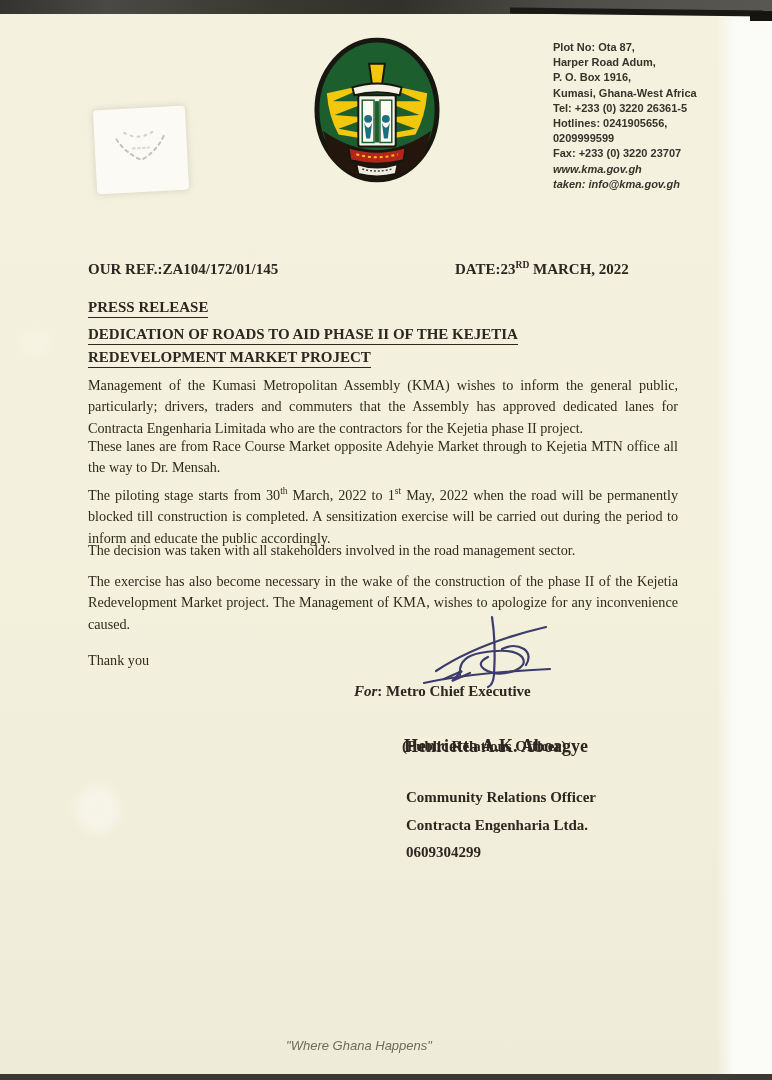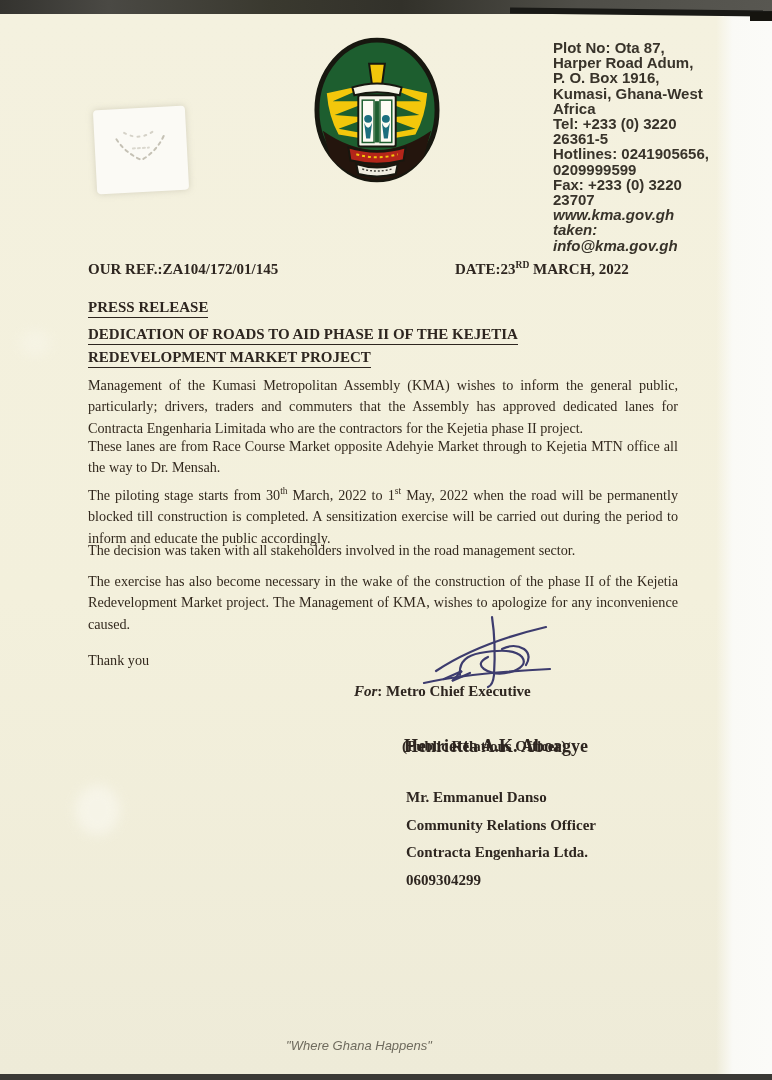--- a/index.html
+++ b/index.html
@@ -24,21 +24,21 @@
     background:#fbfaf5; transform:rotate(-3deg); border-radius:4px;
     box-shadow:0 0 6px rgba(180,175,155,.5); }
   .stamp svg { width:100%; height:100%; opacity:.65; }
 
   
   .crest { position:absolute; left:313px; top:36px; width:128px; height:148px; }
   .org-title { position:absolute; left:0; top:192px; width:718px; text-align:center;
     font-family:"Liberation Sans", sans-serif; font-weight:700; font-size:22.5px;
     letter-spacing:.2px; color:#26241f; }
   .addr { position:absolute; left:553px; top:40px; width:170px;
-    font-family:"Liberation Sans", sans-serif; font-size:15px; line-height:15.2px;
+    font-family:"Liberation Sans", sans-serif; font-size:11px; line-height:15.2px;
     font-weight:700; color:#38332a; }
   .addr .web { font-style:italic; }
   .ref-row { position:absolute; left:88px; top:261px; width:590px; font-size:15px; font-weight:700; color:#2e2620; }
   .ref-date { position:absolute; left:367px; top:0; }
   sup.sp { font-size:9.5px; vertical-align:super; line-height:0; }
   .hline { position:absolute; left:88px; font-size:15px; font-weight:700; color:#2e2620; }
   .hline .u { display:inline-block; border-bottom:1.6px solid #2e2620; padding-bottom:1px; }
   .subject .u { margin-bottom:3.5px; }
   .para { position:absolute; left:88px; width:590px; font-size:14.2px; line-height:21.4px;
     color:#33291e; text-align:justify; }
@@ -157,21 +157,20 @@
     </g>
   </svg>
 
   <div class="for-line">
     <span class="it">For</span><span>: Metro Chief Executive</span>
   </div>
   <div class="sign-name">Henrietta A.K. Aboagye</div>
   <div class="sign-title">(Public Relations Officer)</div>
 
   <div class="contact2">
-    <div>Mr. Emmanuel Danso</div>
     <div>Community Relations Officer</div>
     <div>Contracta Engenharia Ltda.</div>
     <div>0609304299</div>
   </div>
 
   <div class="footer">"Where Ghana Happens"</div>
 
 </div>
 
 </body></html>

